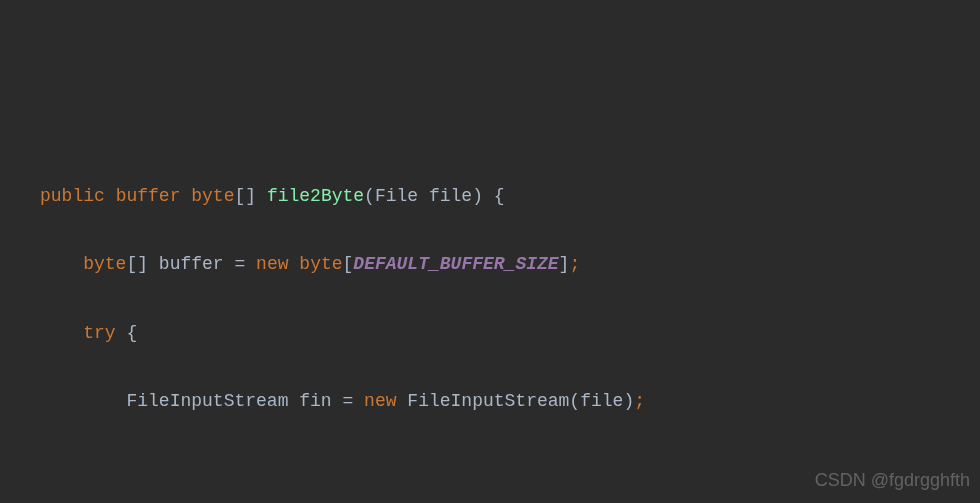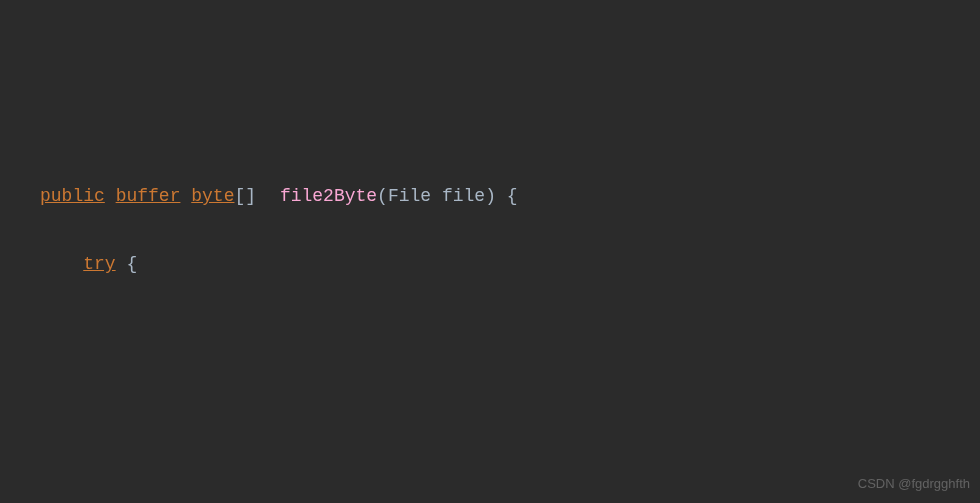--- a/index.html
+++ b/index.html
@@ -17,49 +17,51 @@
       white-space: pre;
       width: 980px;
       height: 503px;
       overflow: hidden;
       position: relative;
     }
     .line {
       display: block;
       padding: 0 40px;
     }
-    .keyword { color: #cc7832; text-decoration: underline; }
-    .method-decl { color: #f9a8d4; margin-left: 13px; }
+    .keyword { color: #cc7832; }
+    .method-decl { color: #86efac; }
     .param-name { color: #a9b7c6; }
     .brace { color: #a9b7c6; }
     .bracket { color: #a9b7c6; }
     .paren { color: #a9b7c6; }
     .variable { color: #a9b7c6; }
     .number { color: #6897bb; }
     .constant { color: #9876aa; font-style: italic; font-weight: bold; }
     .class-name { color: #a9b7c6; }
     .operator { color: #a9b7c6; }
     .semicolon { color: #cc7832; }
     .watermark {
       position: absolute;
       bottom: 6px;
       right: 10px;
-      font-size: 13px;
+      font-size: 18px;
       color: rgba(200,200,200,0.35);
       font-family: sans-serif;
     }
   </style>
 </head>
 <body>
 
 
 
 <div>
 <span class="line"><span class="keyword">public</span> <span class="keyword">buffer</span> <span class="keyword">byte</span><span class="bracket">[]</span> <span class="method-decl">file2Byte</span><span class="paren">(</span><span class="class-name">File</span> <span class="param-name">file</span><span class="paren">)</span><span class="brace"> {</span></span>
+<span class="line">    <span class="keyword">byte</span><span class="bracket">[]</span> <span class="variable">buffer</span> <span class="operator">=</span> <span class="keyword">new</span> <span class="keyword">byte</span><span class="bracket">[</span><span class="constant">DEFAULT_BUFFER_SIZE</span><span class="bracket">]</span><span class="semicolon">;</span></span>
 <span class="line">    <span class="keyword">try</span><span class="brace"> {</span></span>
+<span class="line">        <span class="class-name">FileInputStream</span> <span class="variable">fin</span> <span class="operator">=</span> <span class="keyword">new</span> <span class="class-name">FileInputStream</span><span class="paren">(</span><span class="variable">file</span><span class="paren">)</span><span class="semicolon">;</span></span>
 
 
 
 
 
 
 
 
 
 

